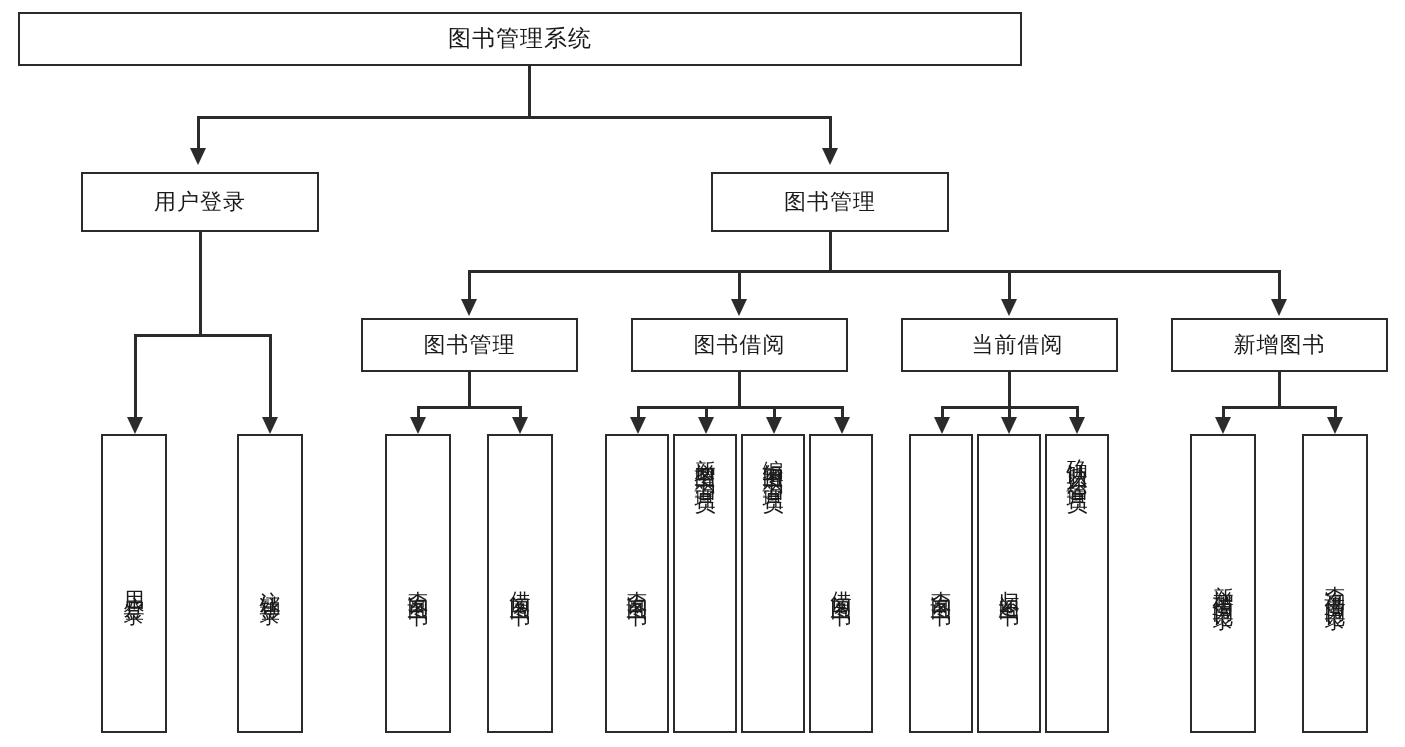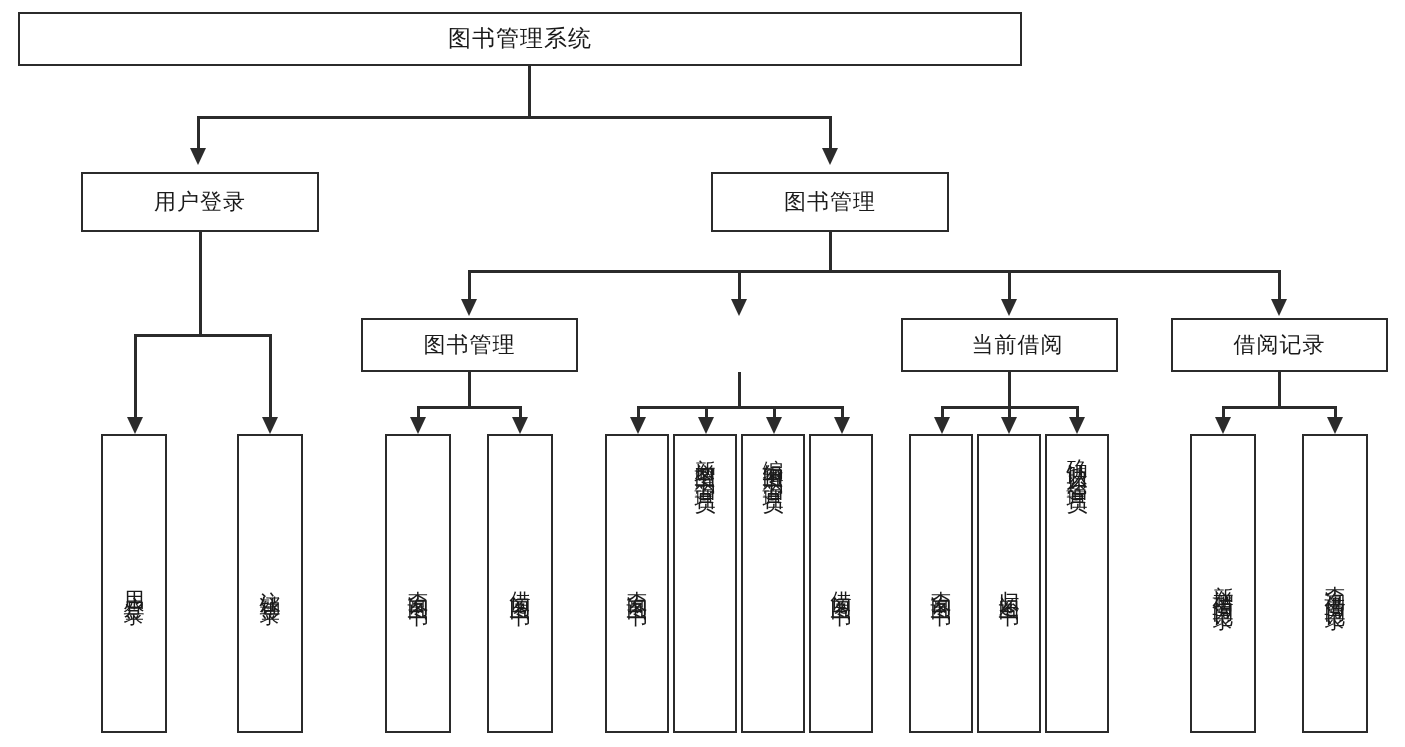--- a/index.html
+++ b/index.html
@@ -113,25 +113,28 @@
   <div class="vline" style="left:738px; top:270px; height:30px;"></div>
   <div class="arrow" style="left:731px; top:299px;"></div>
   <div class="vline" style="left:1008px; top:270px; height:30px;"></div>
   <div class="arrow" style="left:1001px; top:299px;"></div>
   <div class="vline" style="left:1278px; top:270px; height:30px;"></div>
   <div class="arrow" style="left:1271px; top:299px;"></div>
 
   <div class="node node-h" style="left:361px; top:318px; width:217px; height:54px;">
     <span>图书管理</span>
   </div>
+  <div class="node node-h" style="left:631px; top:318px; width:217px; height:54px;">
+    <span>图书借阅</span>
+  </div>
   <div class="node node-h" style="left:901px; top:318px; width:217px; height:54px;padding-left:16px;">
     <span>当前借阅</span>
   </div>
   <div class="node node-h" style="left:1171px; top:318px; width:217px; height:54px;">
-    <span>借阅记录</span>
+    <span>新增图书</span>
   </div>
 
   <div class="vline" style="left:468px; top:372px; height:36px;"></div>
   <div class="hline" style="left:417px; top:406px; width:104px;"></div>
   <div class="vline" style="left:417px; top:406px; height:13px;"></div>
   <div class="arrow" style="left:410px; top:417px;"></div>
   <div class="vline" style="left:519px; top:406px; height:13px;"></div>
   <div class="arrow" style="left:512px; top:417px;"></div>
 
   <div class="vline" style="left:738px; top:372px; height:36px;"></div>

